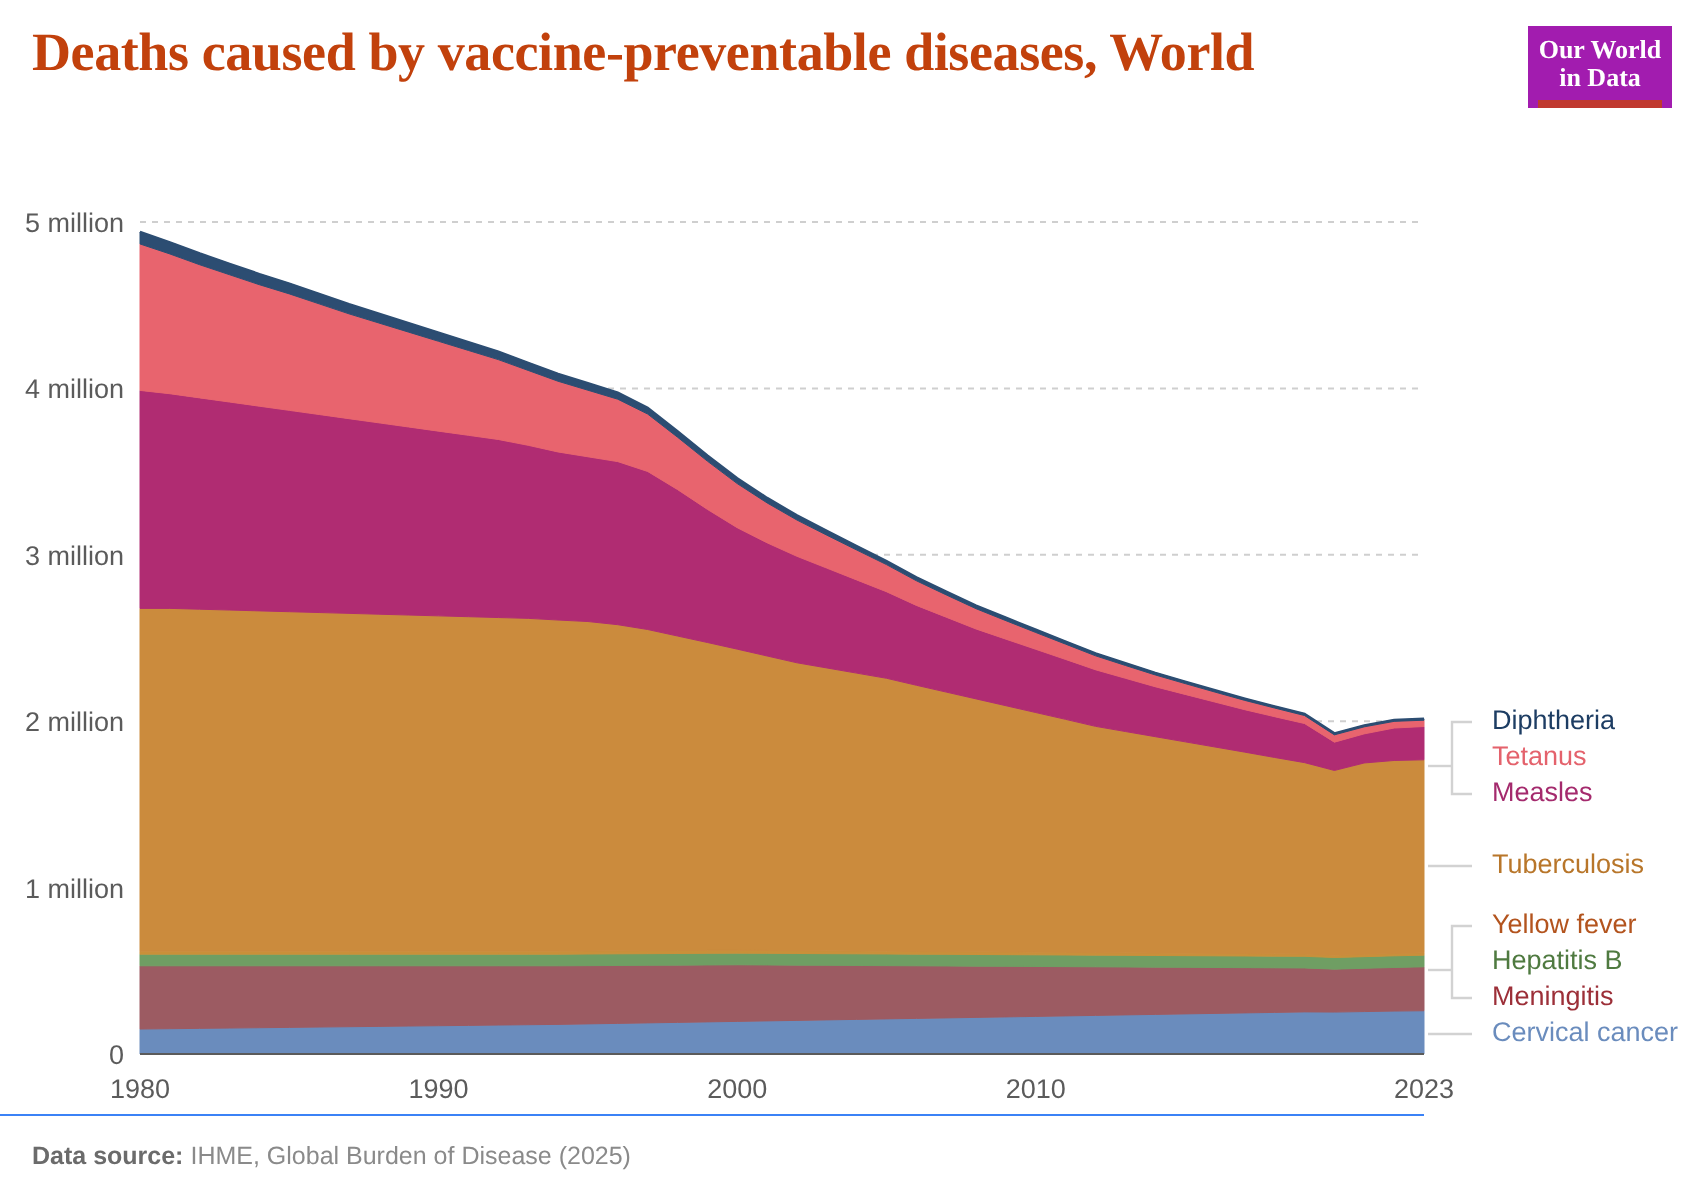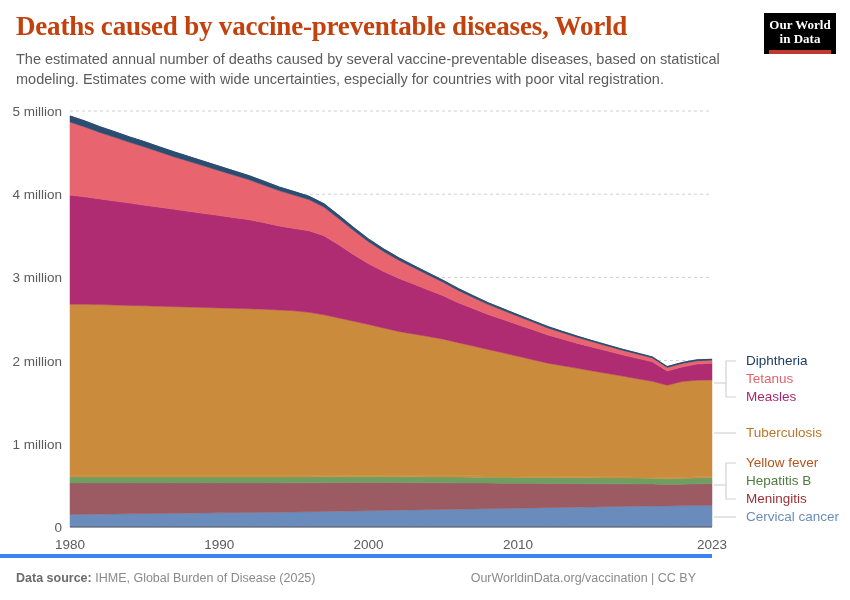--- a/index.html
+++ b/index.html
@@ -46,21 +46,21 @@
     margin: 7px 0 0 0;
     width: 722px;
   }
 
   
   .owid-logo {
     position: absolute;
     right: 14px;
     top: 13px;
     width: 72px;
-    background: #000000;
+    background: #a21caf;
     padding: 5px 5px 0 5px;
     box-sizing: border-box;
     text-align: center;
   }
   .owid-logo .l1, .owid-logo .l2 {
     color: #ffffff;
     font-family: "Liberation Serif", serif;
     font-weight: 700;
     font-size: 13px;
     line-height: 14px;
@@ -116,21 +116,21 @@
     dominant-baseline: middle;
   }
 
   
   .footer {
     position: absolute;
     left: 0;
     bottom: 0;
     width: 712px;
     height: 42px;
-    border-top: 4px solid #3b82f6;
+    border-top: 1px solid #3b82f6;
     margin-top: 31px;
   }
   .footer-left {
     position: absolute;
     left: 16px;
     top: 13px;
     font-size: 12.5px;
     color: #8a8a8a;
     white-space: nowrap;
   }
@@ -147,21 +147,20 @@
     white-space: nowrap;
   }
 </style>
 </head>
 <body>
 
 <div class="chart-root">
 
   <div class="header">
     <h1 class="chart-title">Deaths caused by vaccine-preventable diseases, World</h1>
-    <p class="chart-subtitle">The estimated annual number of deaths caused by several vaccine-preventable diseases, based on statistical modeling. Estimates come with wide uncertainties, especially for countries with poor vital registration.</p>
   </div>
 
   <div class="owid-logo">
     <span class="l1">Our World</span>
     <span class="l2">in Data</span>
     <div class="bar"></div>
   </div>
 
   <div class="plot-wrap">
     <svg class="plot-svg" id="plot-svg" width="850" height="455" viewBox="0 0 850 455">
@@ -220,16 +219,15 @@
           <text x="746" y="422" class="legend-label" fill="#6a8cbd">Cervical cancer</text>
         </g>
     </svg>
   </div>
 
   <div class="footer">
     <div class="footer-left">
       <b>Data source:</b>
       <span>IHME, Global Burden of Disease (2025)</span>
     </div>
-    <div class="footer-right">OurWorldinData.org/vaccination | CC BY</div>
   </div>
 
 </div>
 
 </body></html>

